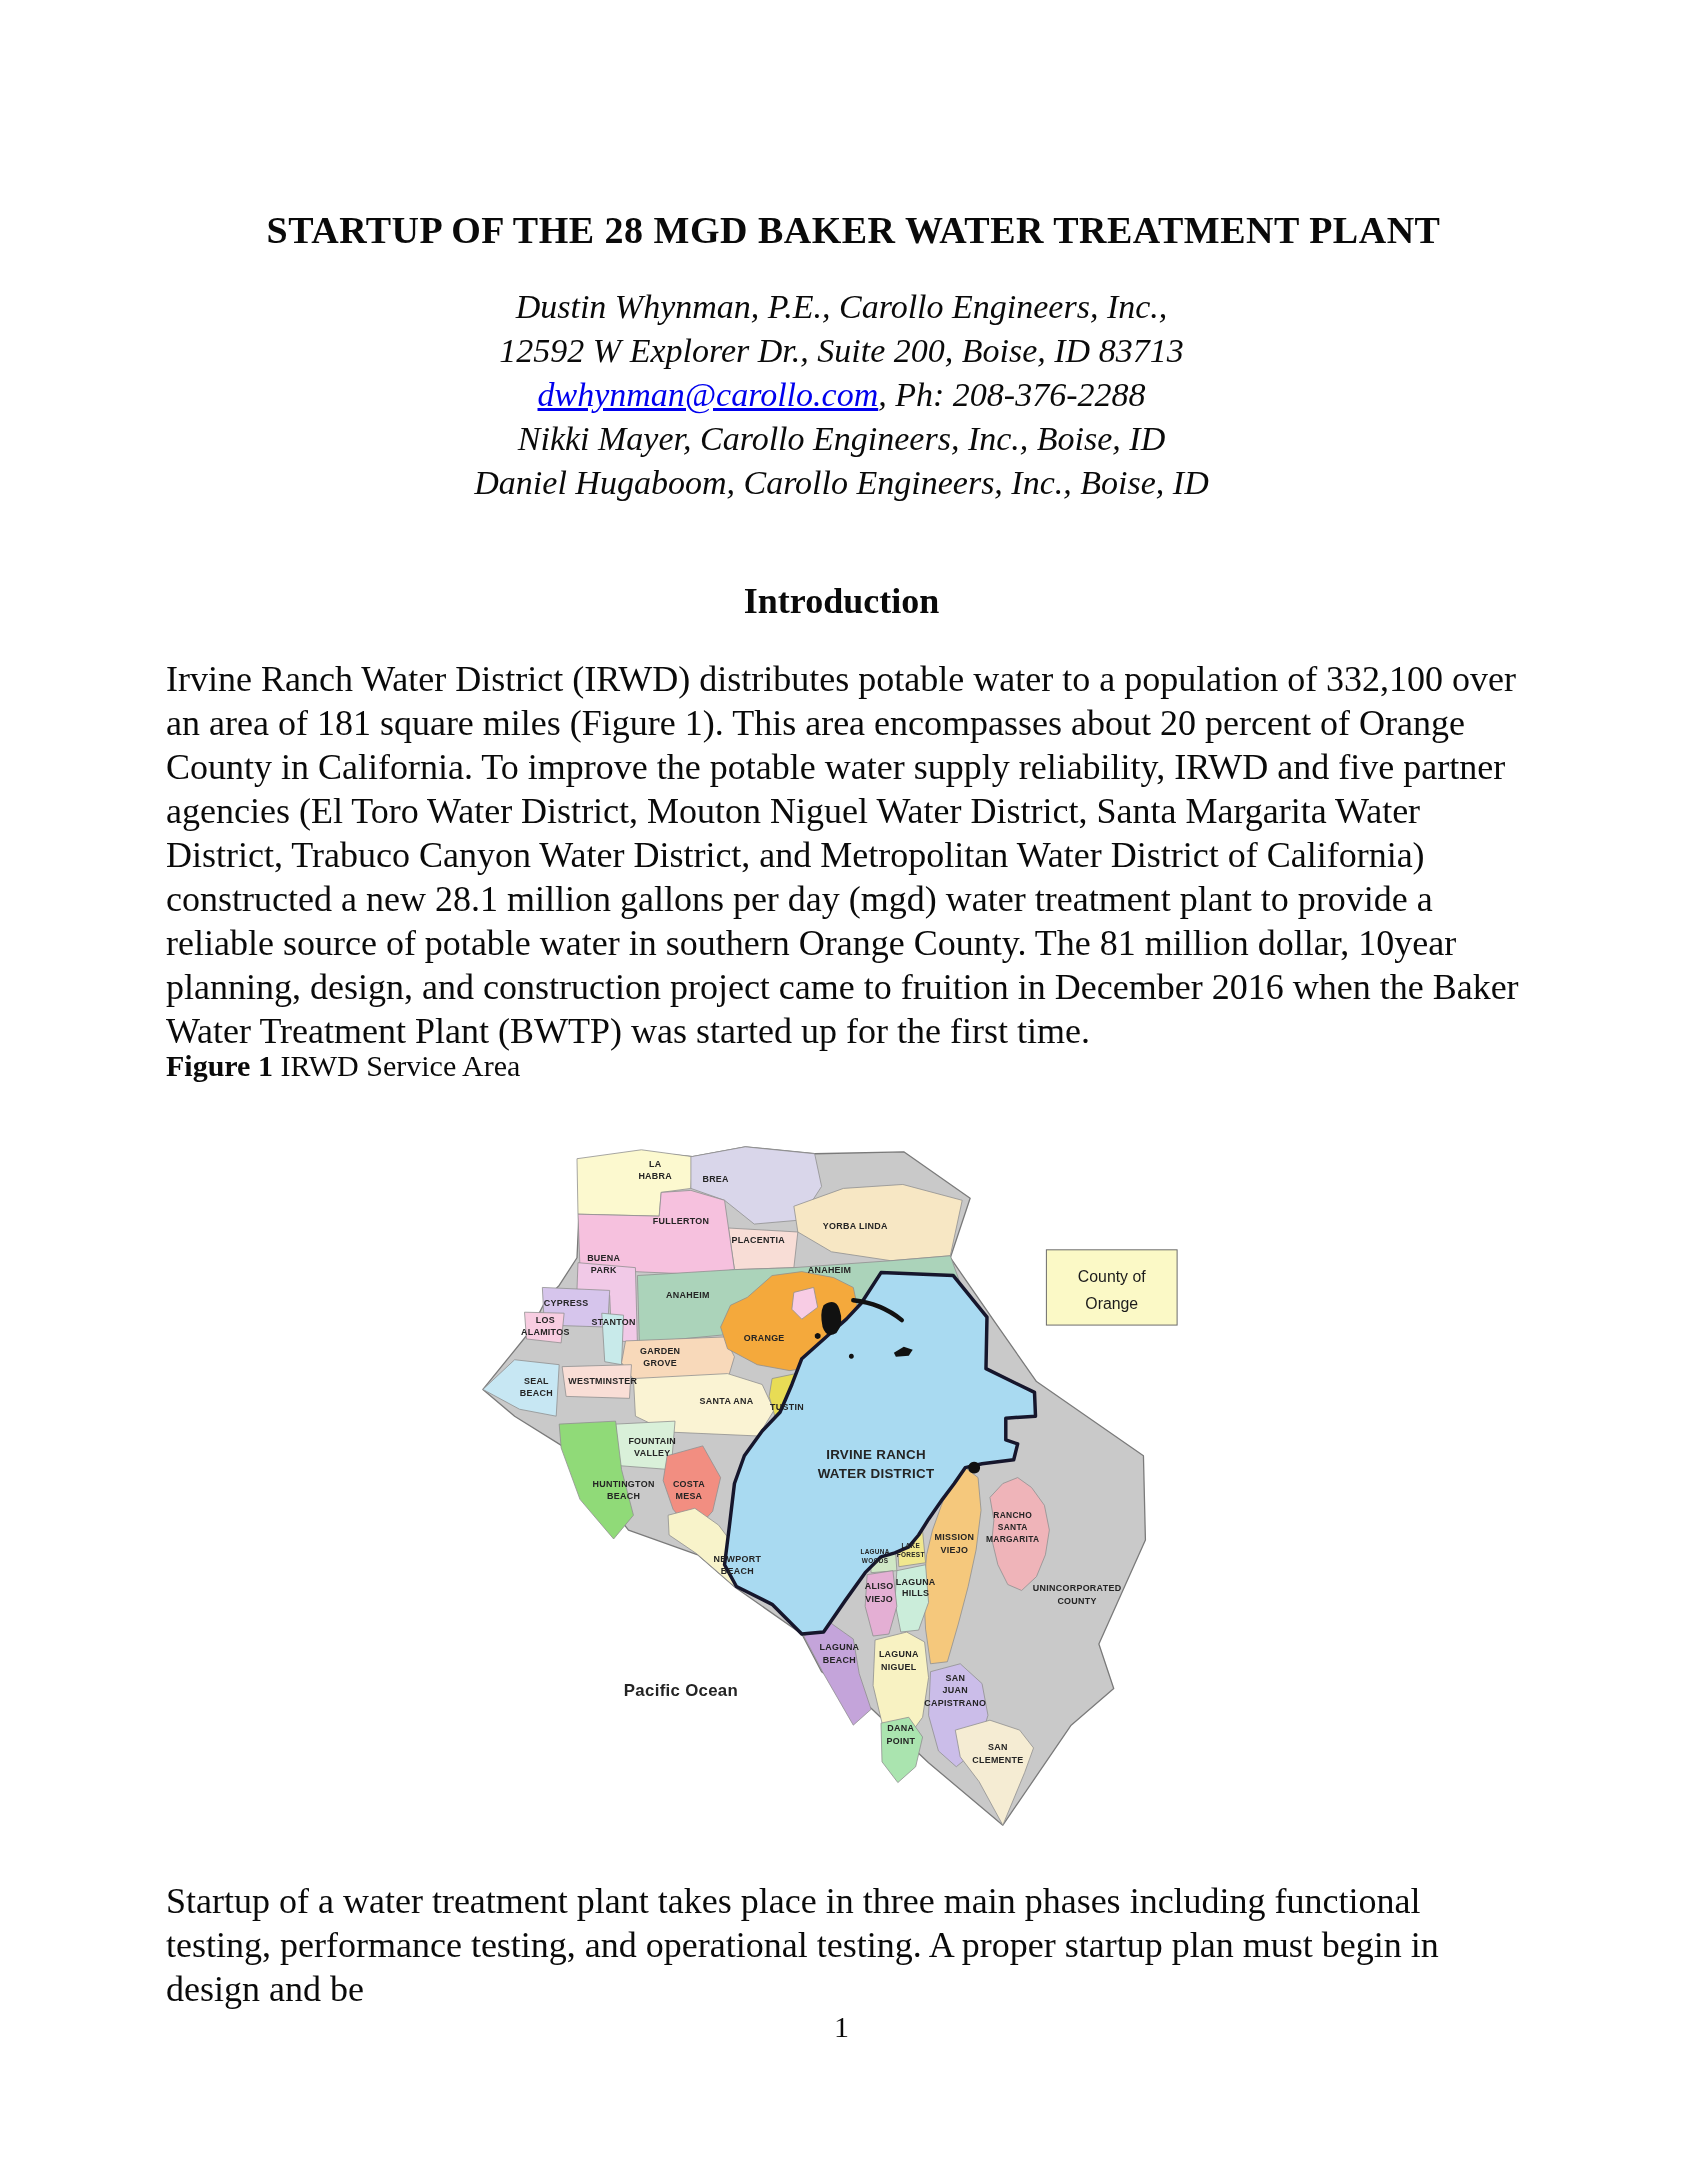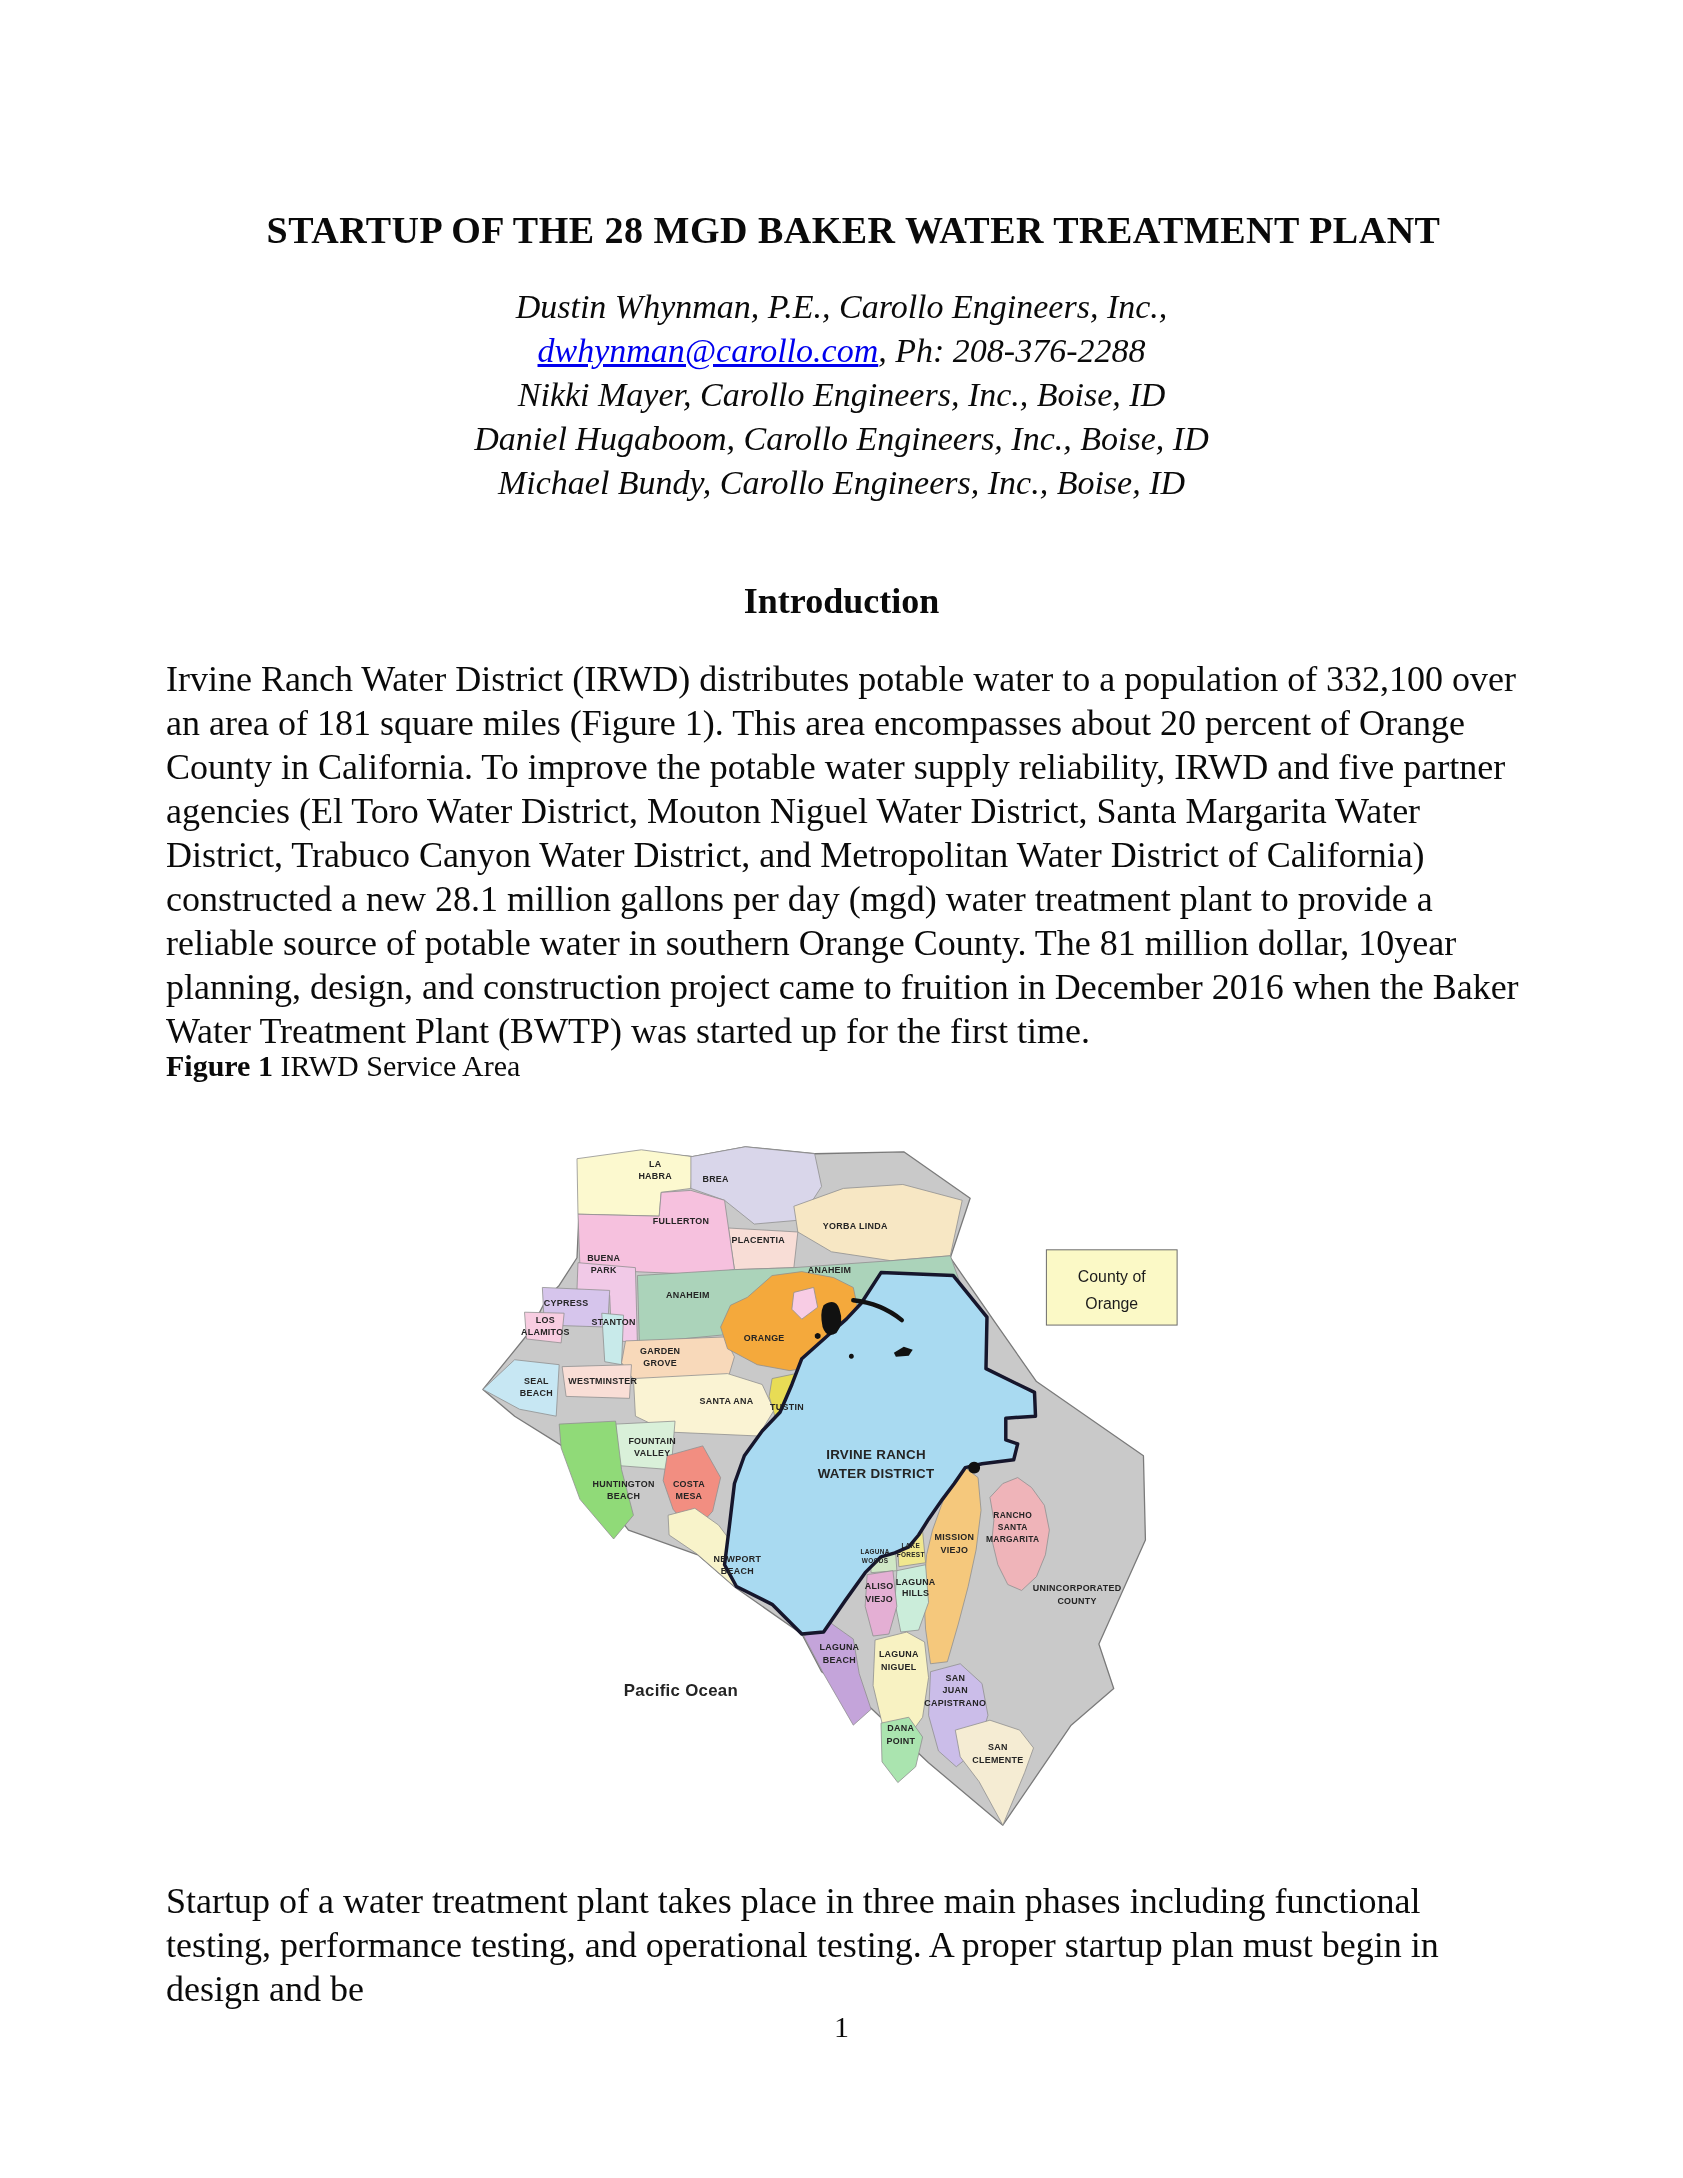--- a/index.html
+++ b/index.html
@@ -24,24 +24,24 @@
 </style>
 </head>
 <body>
 
 <div class="page">
 
   <h1 class="title">STARTUP OF THE 28 MGD BAKER WATER TREATMENT PLANT</h1>
 
   <div class="authors">
     <div>Dustin Whynman, P.E., Carollo Engineers, Inc.,</div>
+    <div>12592 W Explorer Dr., Suite 200, Boise, ID 83713</div>
     <div><a>dwhynman@carollo.com</a><span>, Ph: 208-376-2288</span></div>
     <div>Nikki Mayer, Carollo Engineers, Inc., Boise, ID</div>
     <div>Daniel Hugaboom, Carollo Engineers, Inc., Boise, ID</div>
-    <div>Michael Bundy, Carollo Engineers, Inc., Boise, ID</div>
   </div>
 
   <h2 class="section-heading">Introduction</h2>
 
   <p class="para" id="para1">Irvine Ranch Water District (IRWD) distributes potable water to a population of 332,100 over an area of 181 square miles (Figure 1). This area encompasses about 20 percent of Orange County in California. To improve the potable water supply reliability, IRWD and five partner agencies (El Toro Water District, Mouton Niguel Water District, Santa Margarita Water District, Trabuco Canyon Water District, and Metropolitan Water District of California) constructed a new 28.1 million gallons per day (mgd) water treatment plant to provide a reliable source of potable water in southern Orange County. The 81 million dollar, 10year planning, design, and construction project came to fruition in December 2016 when the Baker Water Treatment Plant (BWTP) was started up for the first time.</p>
 
   <p class="figcap"><b>Figure 1</b><span> IRWD Service Area</span></p>
 
   <div class="map-wrap">
     <svg id="svc-map" viewBox="0 0 740 720" width="733" height="713">

